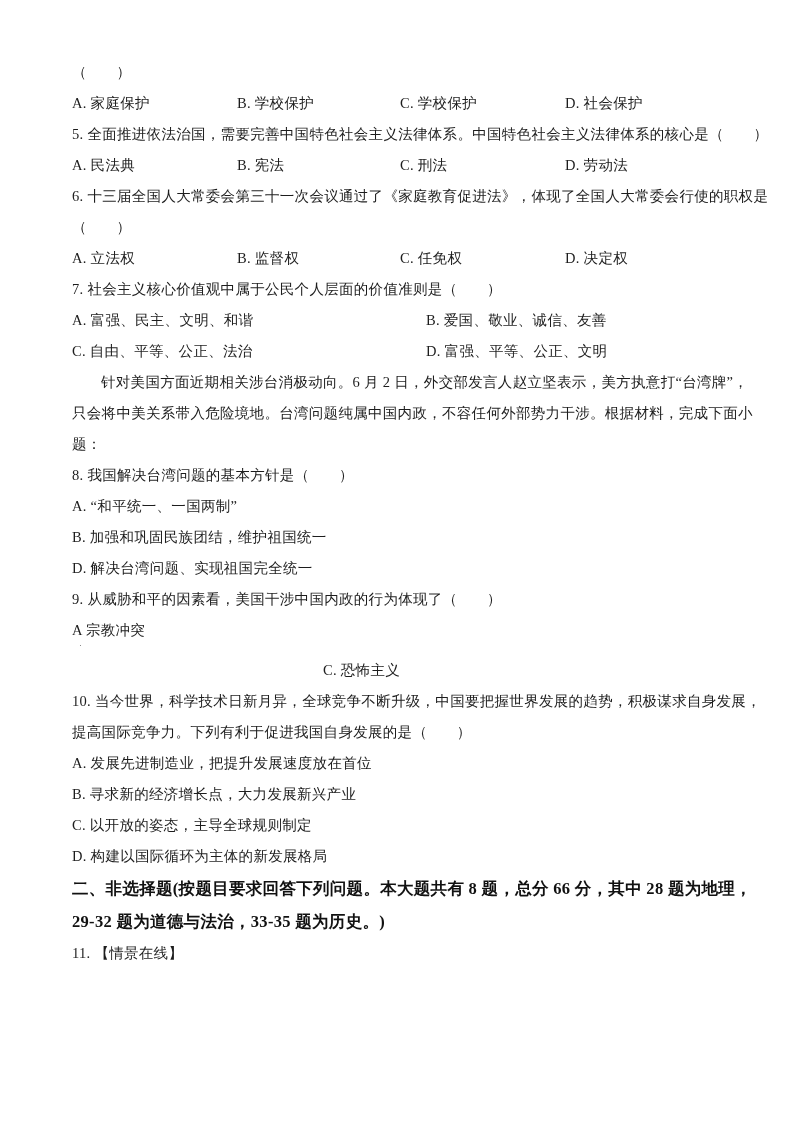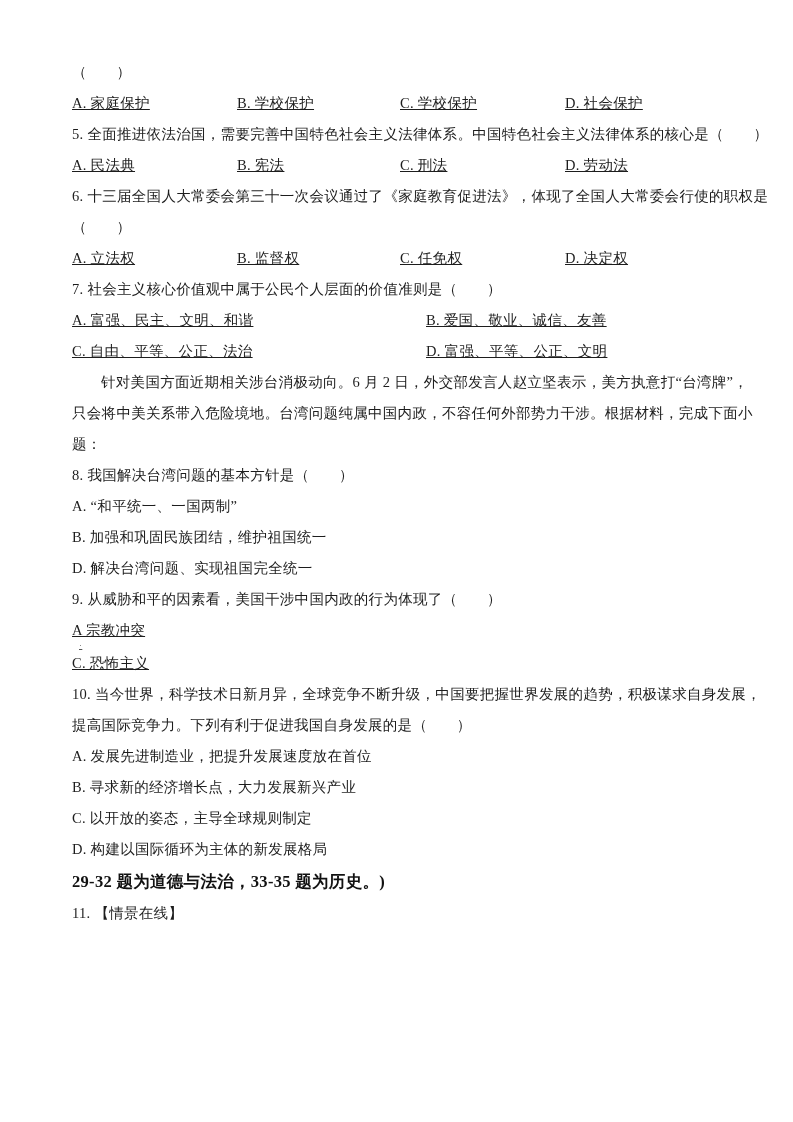--- a/index.html
+++ b/index.html
@@ -28,29 +28,29 @@
     display:grid;
     grid-template-columns:165px 163px 165px auto;
     align-items:center;
   }
   .line.opts2 {
     display:grid;
     grid-template-columns:328px auto;
     align-items:center;
     gap:26px;
   }
-  .opts4 > span, .opts2 > span { white-space:pre;text-decoration:underline; }
+  .opts4 > span, .opts2 > span { white-space:pre; }
   .indent { padding-left:29px; }
   .bold-line {
     font-weight:bold;
     font-size:16.5px;
     height:33px;
     color:#111111;
   }
-  .gap-top { margin-top:2px; }
+  .gap-top { margin-top:9px;text-align:right; }
   .relwrap { position:relative; }
   .stray-mark {
     position:absolute;
     left:7px; top:26px;
     font-size:9px;
     color:#555555;
     line-height:1;
   }
 </style>
 </head>
@@ -150,20 +150,23 @@
     <span>B. 寻求新的经济增长点，大力发展新兴产业</span>
   </div>
   <div class="line">
     <span>C. 以开放的姿态，主导全球规则制定</span>
   </div>
   <div class="line">
     <span>D. 构建以国际循环为主体的新发展格局</span>
   </div>
 
   <div class="line bold-line">
+    <span>二、非选择题(按题目要求回答下列问题。本大题共有 8 题，总分 66 分，其中 28 题为地理，</span>
+  </div>
+  <div class="line bold-line">
     <span>29-32 题为道德与法治，33-35 题为历史。)</span>
   </div>
 
   <div class="line">
     <span>11. 【情景在线】</span>
   </div>
 
 </div>
 
 </body></html>

